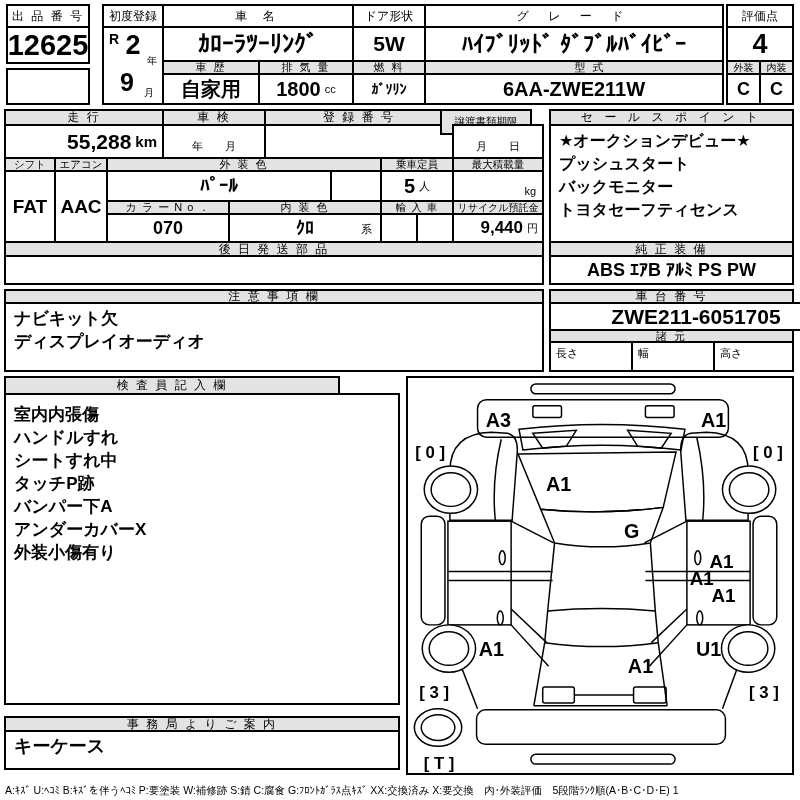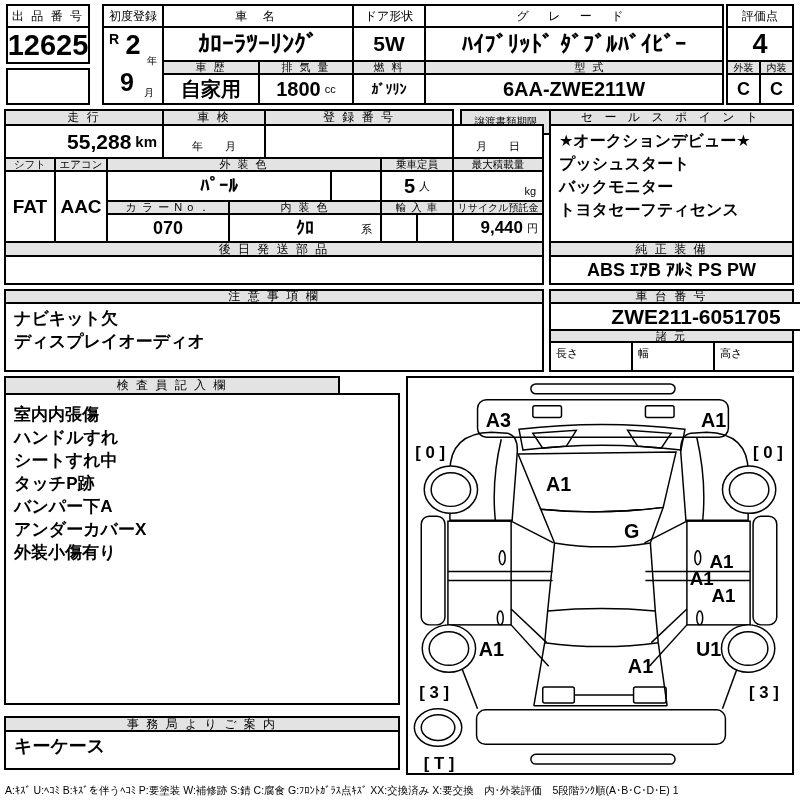--- a/index.html
+++ b/index.html
@@ -71,21 +71,21 @@
     <span style="font-size:21px;margin-left:24px;">55,288</span>
     <span class="unit" style="font-size:15px;">km</span>
   </div>
 
   <div class="cell hdr ghdr" style="left:162px;top:109px;width:104px;height:17px;">車 検</div>
   <div class="cell val" style="left:162px;top:124px;width:104px;height:35px;align-items:flex-end;padding-bottom:3px;font-weight:normal;font-size:11px;">年　　月</div>
 
   <div class="cell hdr ghdr" style="left:264px;top:109px;width:190px;height:17px;">登 録 番 号</div>
   <div class="cell" style="left:264px;top:124px;width:190px;height:35px;"></div>
 
-  <div class="cell hdr ghdr" style="left:460px;top:109px;width:92px;height:26px;font-size:10.5px;letter-spacing:0;">譲渡書類期限</div>
+  <div class="cell hdr ghdr" style="left:440px;top:109px;width:92px;height:26px;font-size:10.5px;letter-spacing:0;">譲渡書類期限</div>
   <div class="cell val" style="left:452px;top:124px;width:92px;height:35px;align-items:flex-end;padding-bottom:3px;font-weight:normal;font-size:11px;">月　　日</div>
 
   <div class="cell hdr ghdr" style="left:4px;top:157px;width:52px;height:15px;font-size:10.5px;letter-spacing:0;">シフト</div>
   <div class="cell val" style="left:4px;top:170px;width:52px;height:73px;font-size:19px;">FAT</div>
   <div class="cell hdr ghdr" style="left:54px;top:157px;width:54px;height:15px;font-size:10.5px;letter-spacing:0;">エアコン</div>
   <div class="cell val" style="left:54px;top:170px;width:54px;height:73px;font-size:19px;">AAC</div>
 
   <div class="cell hdr ghdr" style="left:106px;top:157px;width:276px;height:15px;font-size:11px;">外 装 色</div>
   <div class="cell val" style="left:106px;top:170px;width:226px;height:32px;font-size:19px;">ﾊﾟｰﾙ</div>
   <div class="cell" style="left:330px;top:170px;width:52px;height:32px;"></div>

